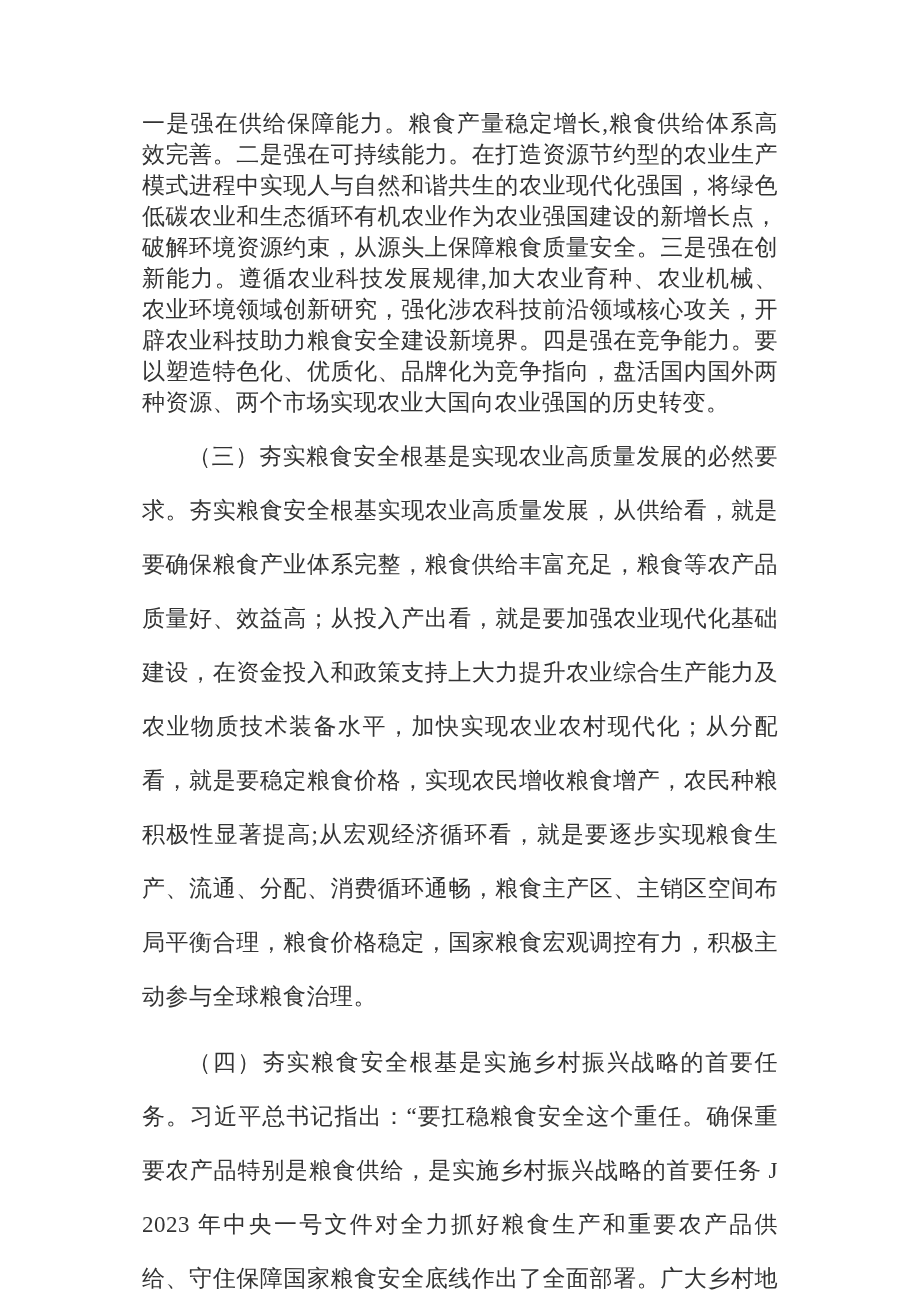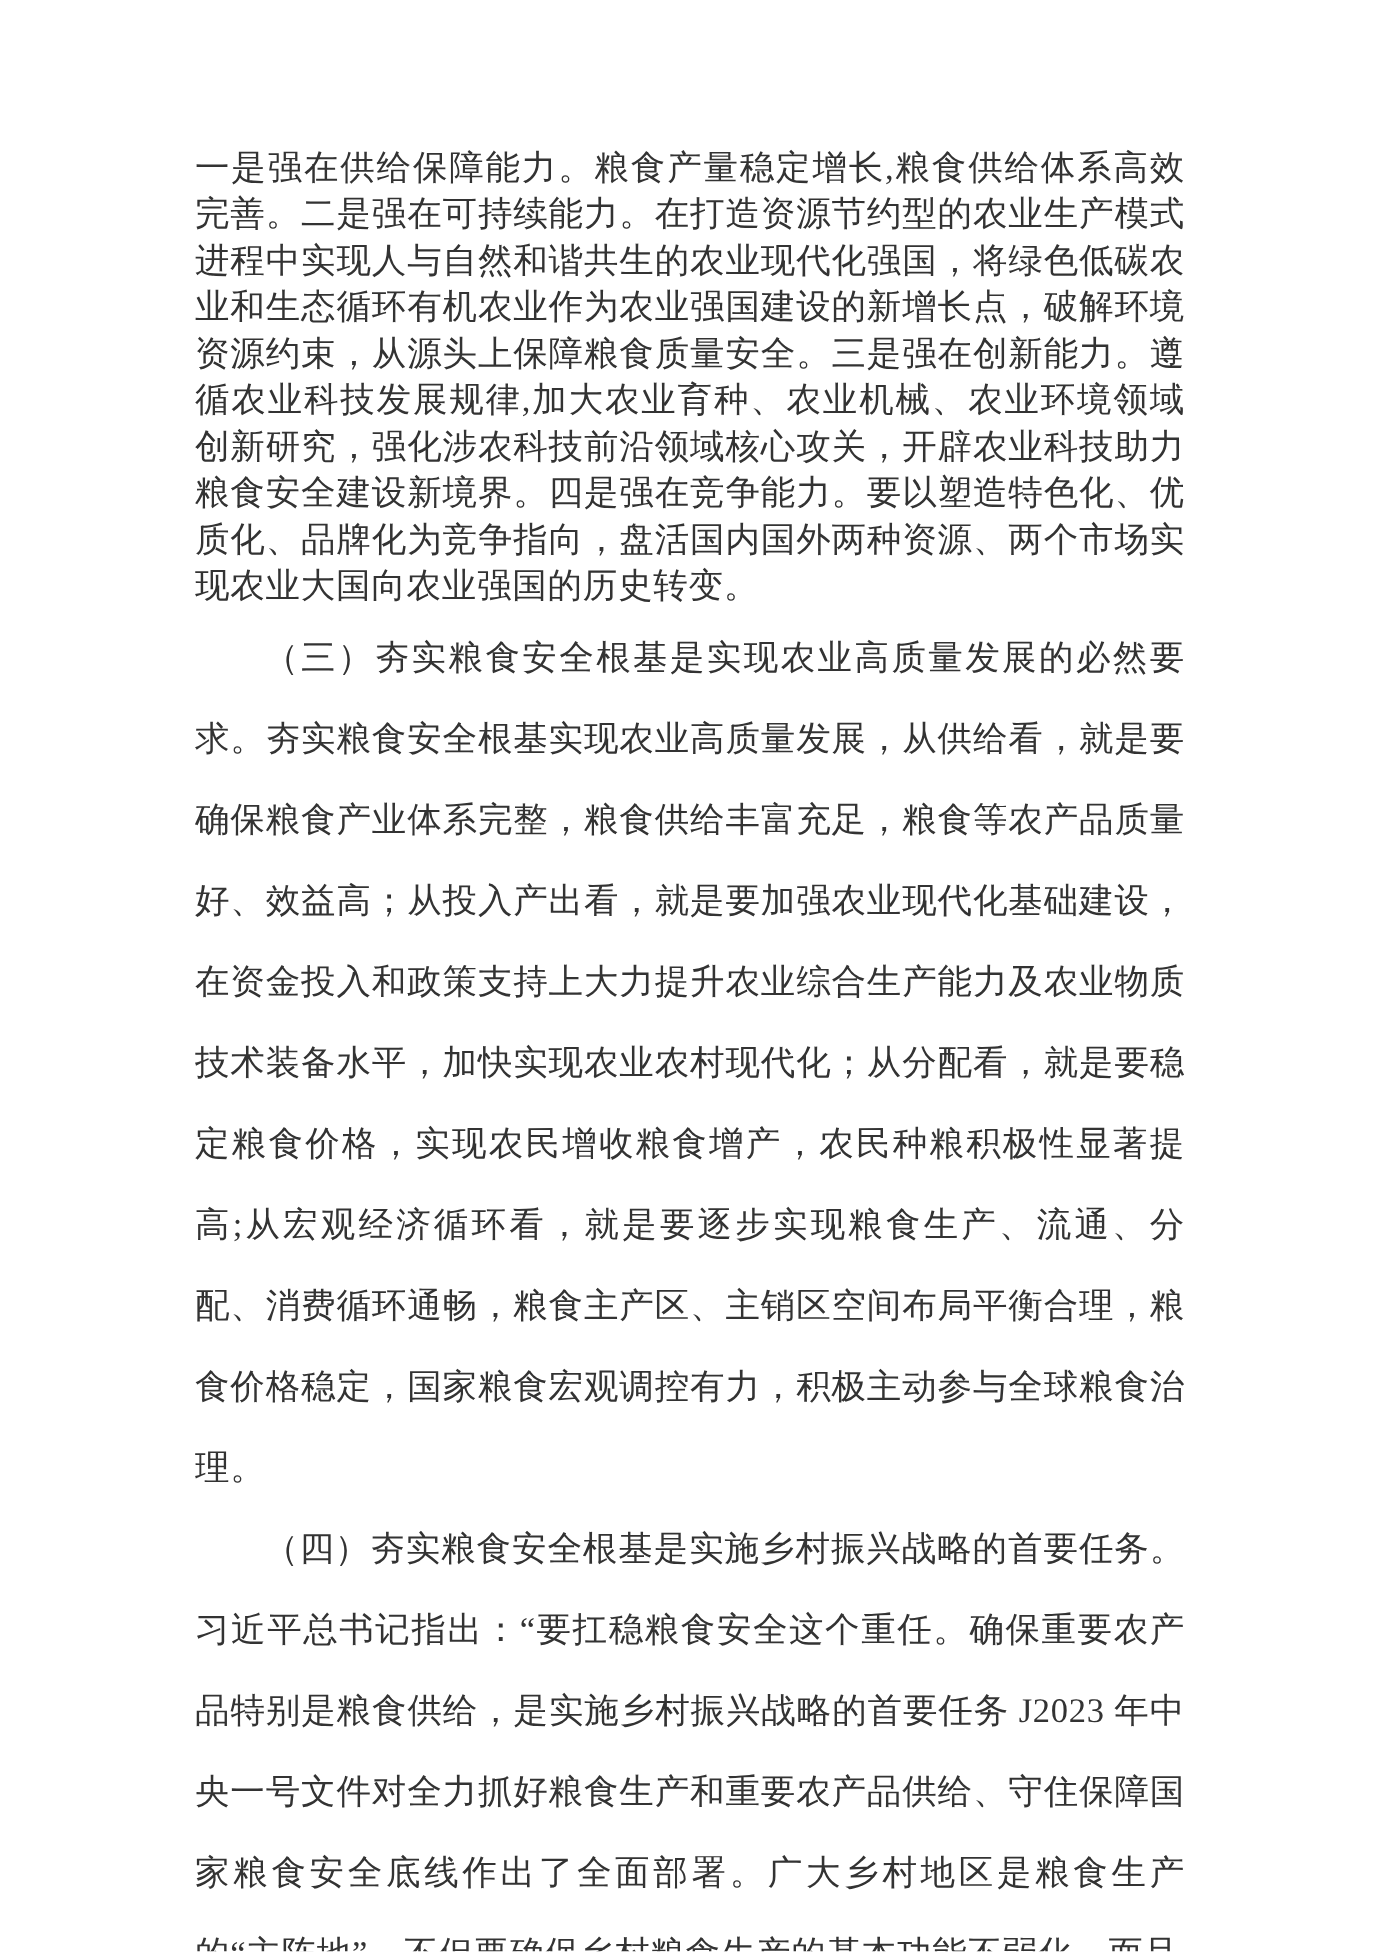--- a/index.html
+++ b/index.html
@@ -16,21 +16,21 @@
     font-family: "Liberation Serif", "DejaVu Serif", serif;
   }
   .content {
     position: absolute;
     left: 130px;
     top: 96px;
     width: 660px;
     color: #333333;
   }
   .content p {
-    margin: 0;
+    margin: 12px;
     padding: 0;
     font-size: 23px;
     text-align: justify;
     letter-spacing: 0.5px;
     word-break: break-all;
   }
   
   .p-continuation {
     line-height: 31px;
     text-indent: 0;

